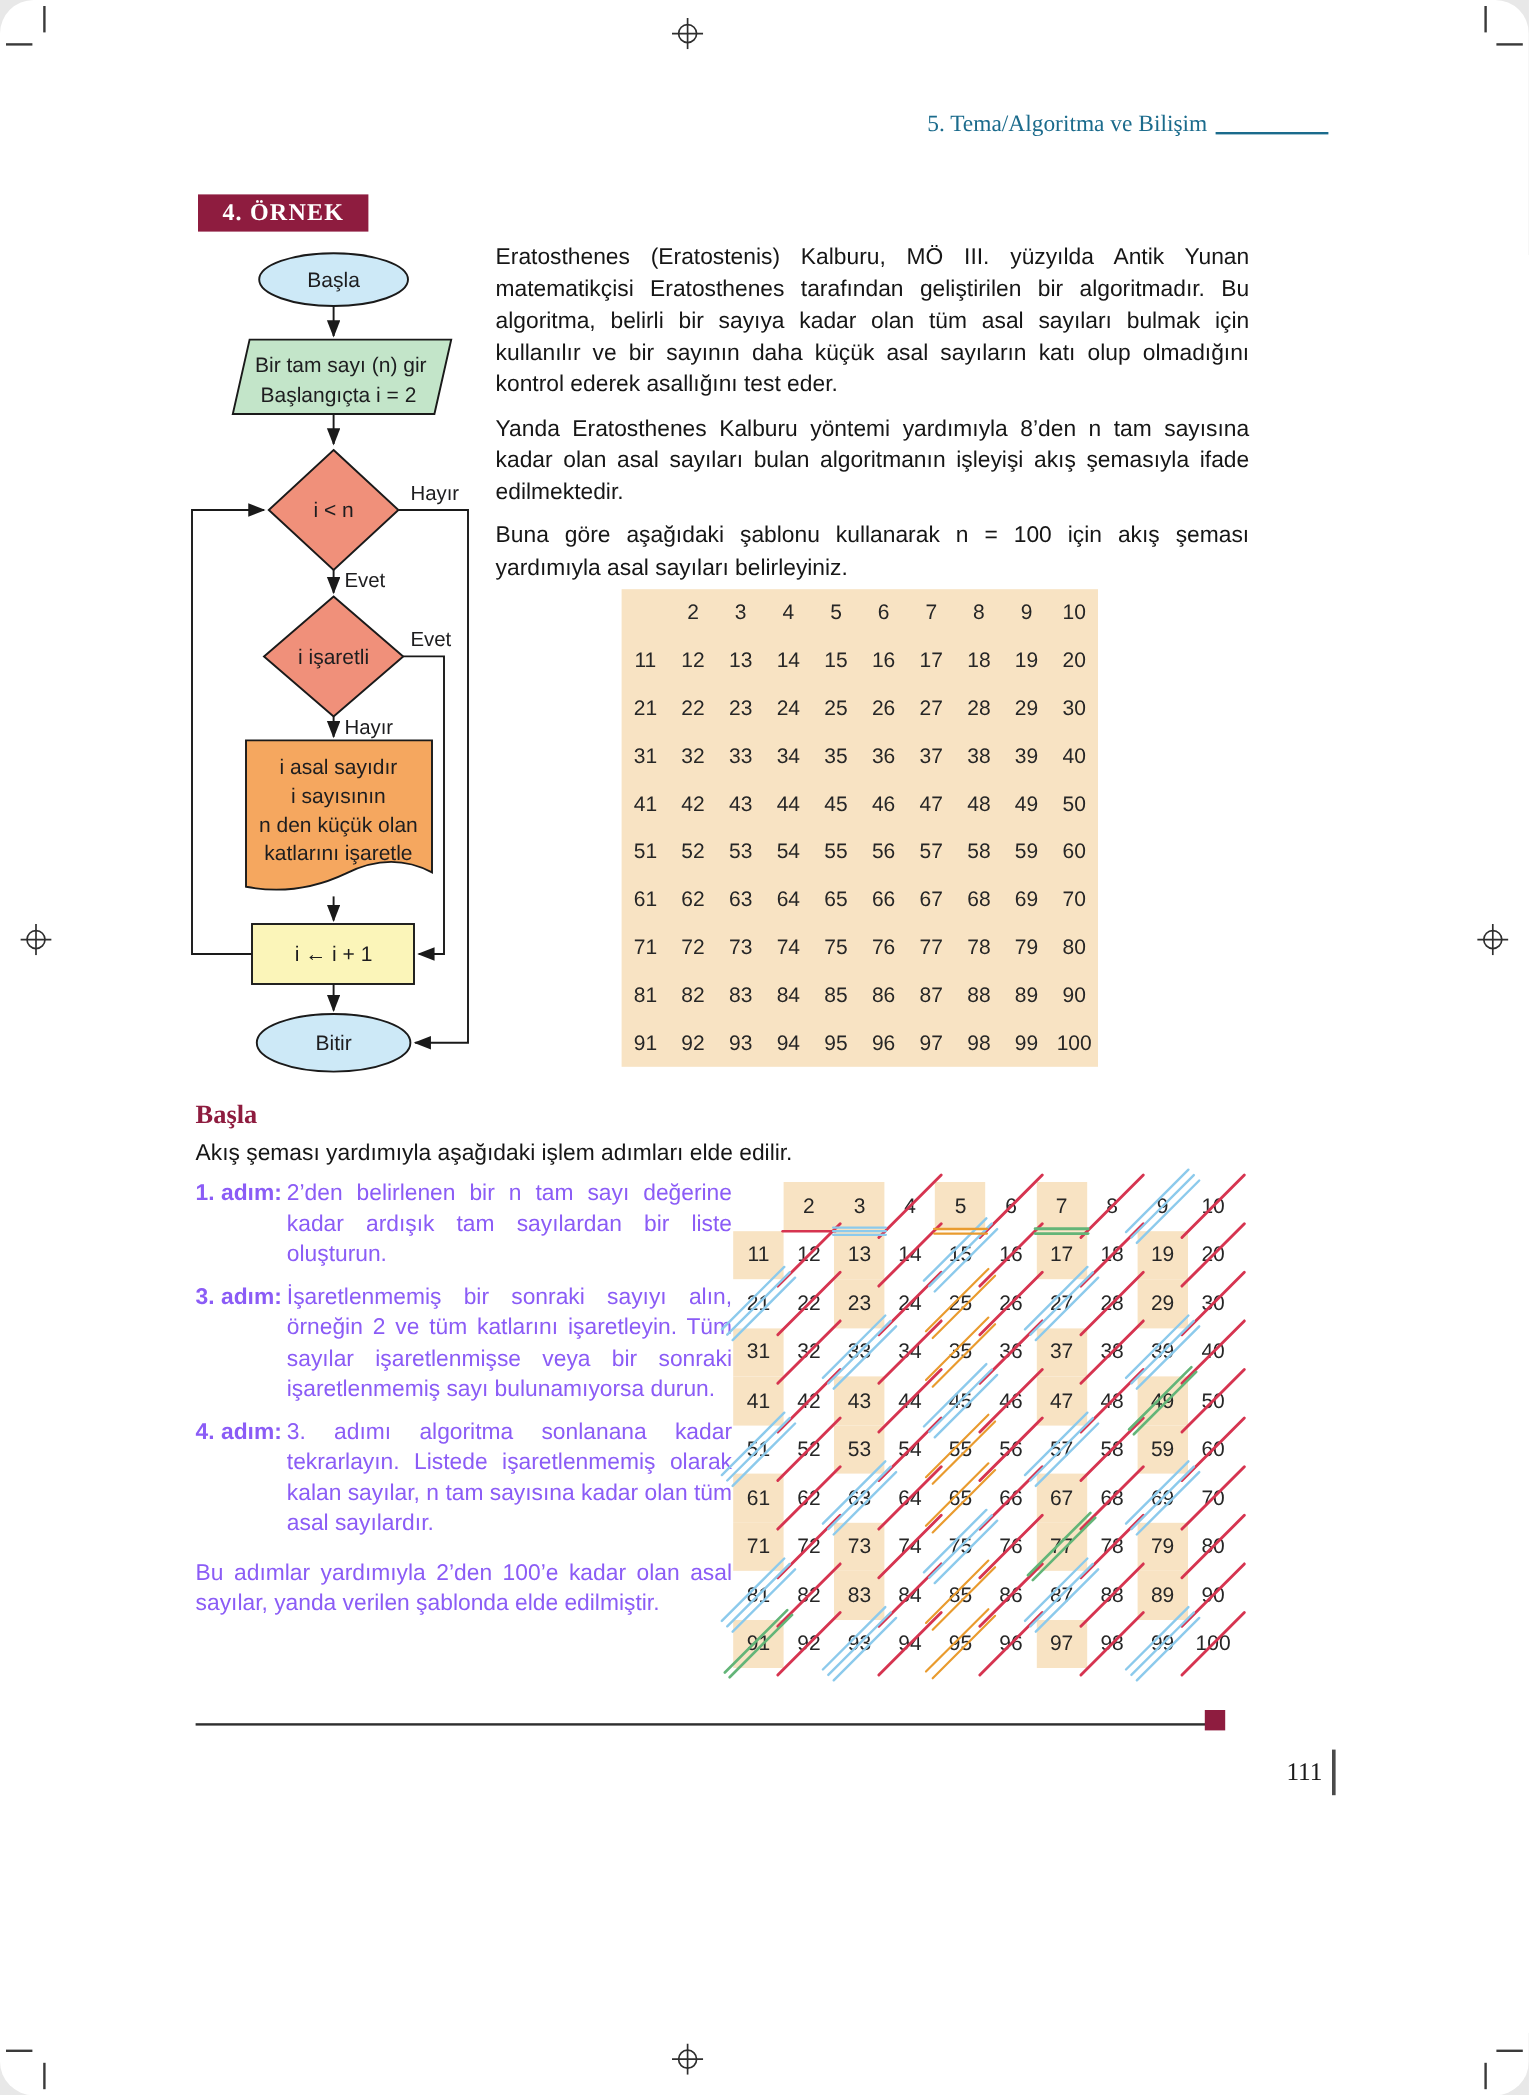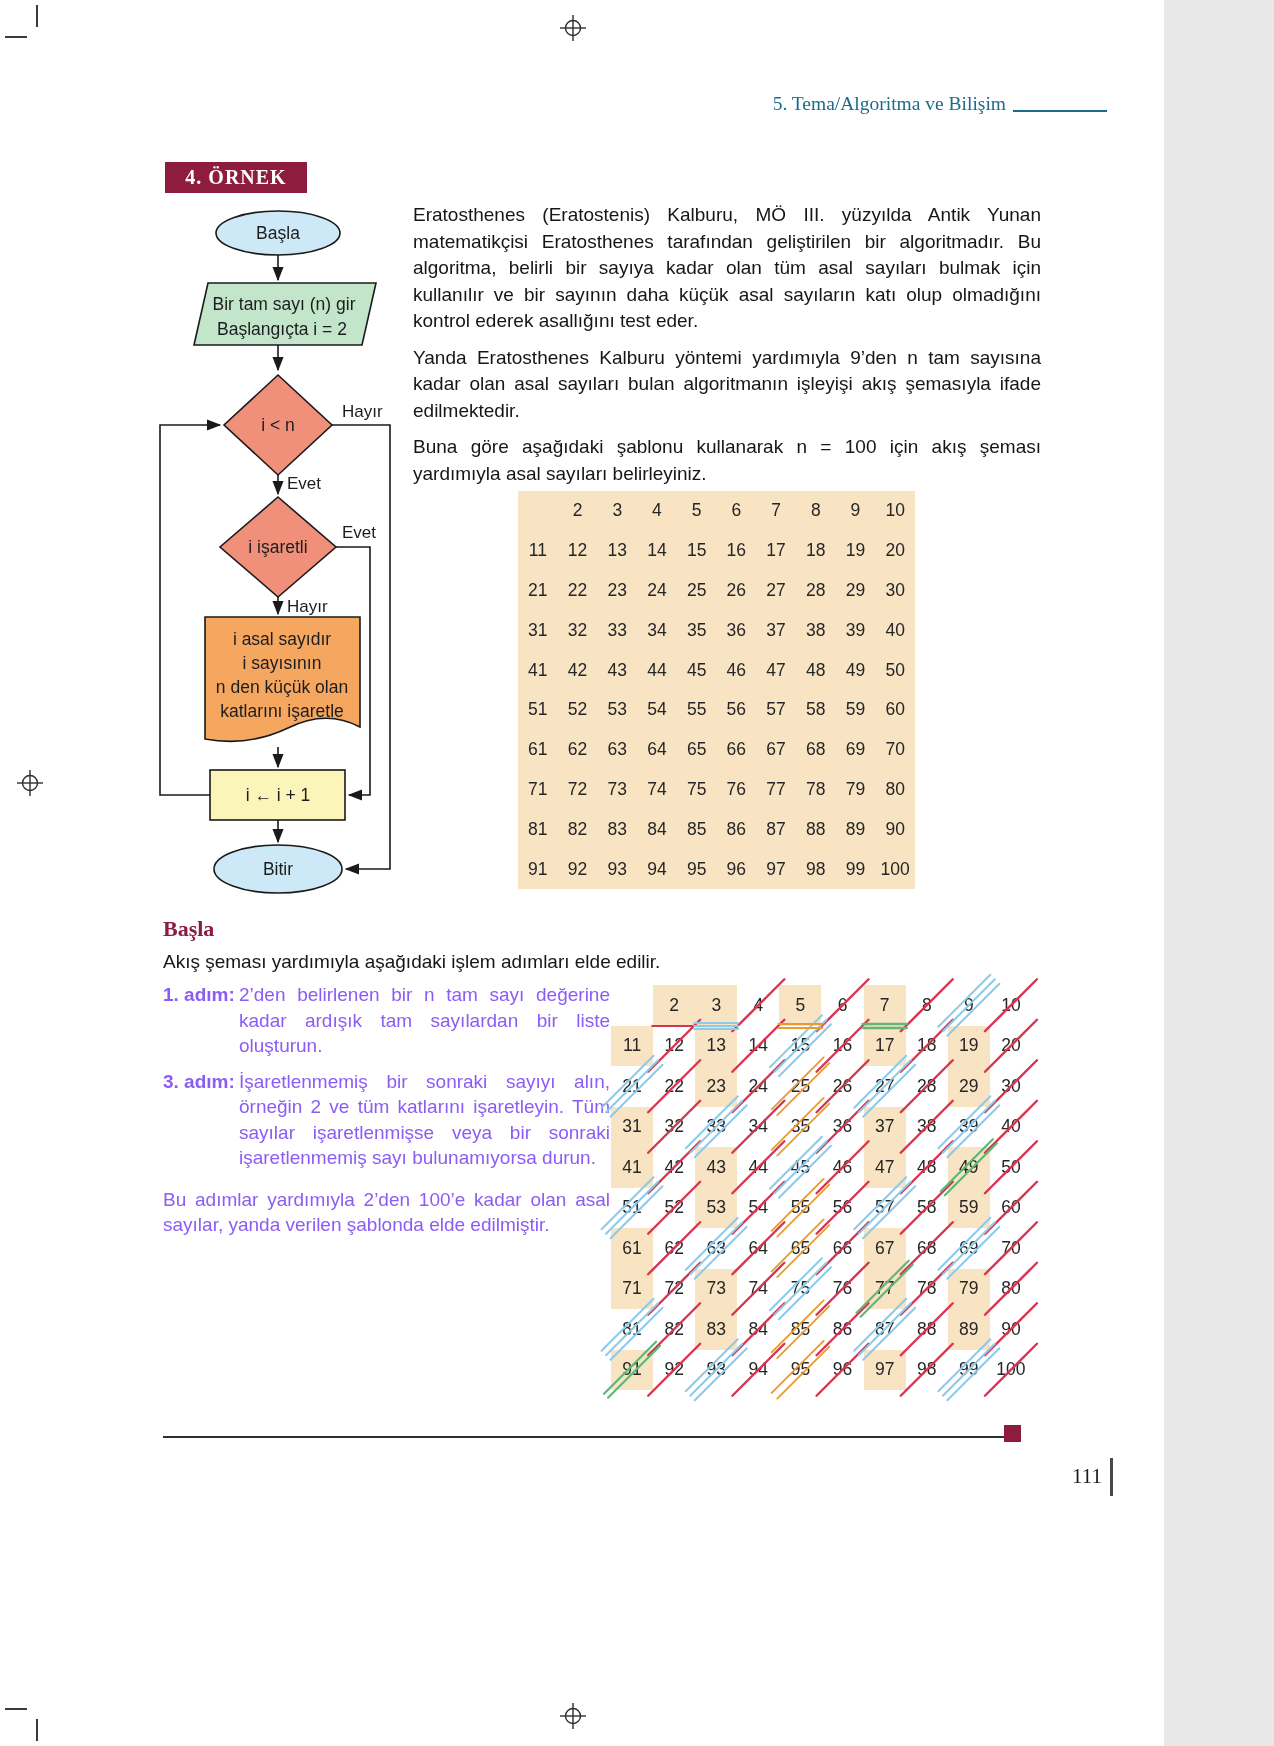--- a/index.html
+++ b/index.html
@@ -1,17 +1,17 @@
 <!DOCTYPE html>
 <html><head>
 <meta charset="utf-8">
 <style>
   html,body{margin:0;padding:0;background:#e8e8e8;}
-  .page{position:relative;width:1164px;height:1746px;background:#ffffff;overflow:hidden;
-        font-family:"Liberation Sans",sans-serif;color:#1d1d1f;}
+  .page{position:relative;width:1274px;height:1746px;background:#ffffff;overflow:hidden;
+        font-family:"Liberation Sans",sans-serif;color:#1d1d1f;border-radius:28px;}
 
   
   .reg{position:absolute;width:26px;height:26px;}
   .trim{position:absolute;background:#3a3a3a;}
 
   
   .chapter-header{position:absolute;left:700px;top:93px;width:306px;text-align:right;
     font-family:"Liberation Serif",serif;font-size:19.5px;color:#1b6b8c;}
   .header-rule{position:absolute;left:1013px;top:110px;width:94px;height:2px;background:#1b6b8c;}
 
@@ -147,21 +147,21 @@
     <text x="148" y="680" text-anchor="middle">Bitir</text>
 
     <text x="212" y="222" class="edge-label">Hayır</text>
     <text x="157" y="294" class="edge-label">Evet</text>
     <text x="212" y="343" class="edge-label">Evet</text>
     <text x="157" y="417" class="edge-label">Hayır</text>
   </svg>
 
   <div class="intro">
     <p>Eratosthenes (Eratostenis) Kalburu, MÖ III. yüzyılda Antik Yunan matematikçisi Eratosthenes tarafından geliştirilen bir algoritmadır. Bu algoritma, belirli bir sayıya kadar olan tüm asal sayıları bulmak için kullanılır ve bir sayının daha küçük asal sayıların katı olup olmadığını kontrol ederek asallığını test eder.</p>
-    <p>Yanda Eratosthenes Kalburu yöntemi yardımıyla 9’den n tam sayısına kadar olan asal sayıları bulan algoritmanın işleyişi akış şemasıyla ifade edilmektedir.</p>
+    <p>Yanda Eratosthenes Kalburu yöntemi yardımıyla 8’den n tam sayısına kadar olan asal sayıları bulan algoritmanın işleyişi akış şemasıyla ifade edilmektedir.</p>
     <p>Buna göre aşağıdaki şablonu kullanarak n = 100 için akış şeması yardımıyla asal sayıları belirleyiniz.</p>
   </div>
 
   <div class="grid1" id="grid1">
       <div class="cell"></div>
       <div class="cell">2</div>
       <div class="cell">3</div>
       <div class="cell">4</div>
       <div class="cell">5</div>
       <div class="cell">6</div>
@@ -265,20 +265,24 @@
   <div class="solution-lead">Akış şeması yardımıyla aşağıdaki işlem adımları elde edilir.</div>
 
   <div class="steps">
     <div class="step">
       <span class="step-label">1. adım:</span>
       <span class="step-text">2’den belirlenen bir n tam sayı değerine kadar ardışık tam sayılardan bir liste oluşturun.</span>
     </div>
     <div class="step">
       <span class="step-label">3. adım:</span>
       <span class="step-text">İşaretlenmemiş bir sonraki sayıyı alın, örneğin 2 ve tüm katlarını işaretleyin. Tüm sayılar işaretlenmişse veya bir sonraki işaretlenmemiş sayı bulunamıyorsa durun.</span>
+    </div>
+    <div class="step">
+      <span class="step-label">4. adım:</span>
+      <span class="step-text">3. adımı algoritma sonlanana kadar tekrarlayın. Listede işaretlenmemiş olarak kalan sayılar, n tam sayısına kadar olan tüm asal sayılardır.</span>
     </div>
     <p class="closing">Bu adımlar yardımıyla 2’den 100’e kadar olan asal sayılar, yanda verilen şablonda elde edilmiştir.</p>
   </div>
 
   <div class="grid2" id="grid2">
       <div class="cell"></div>
       <div class="cell hl">2</div>
       <div class="cell hl">3</div>
       <div class="cell">4</div>
       <div class="cell hl">5</div>

